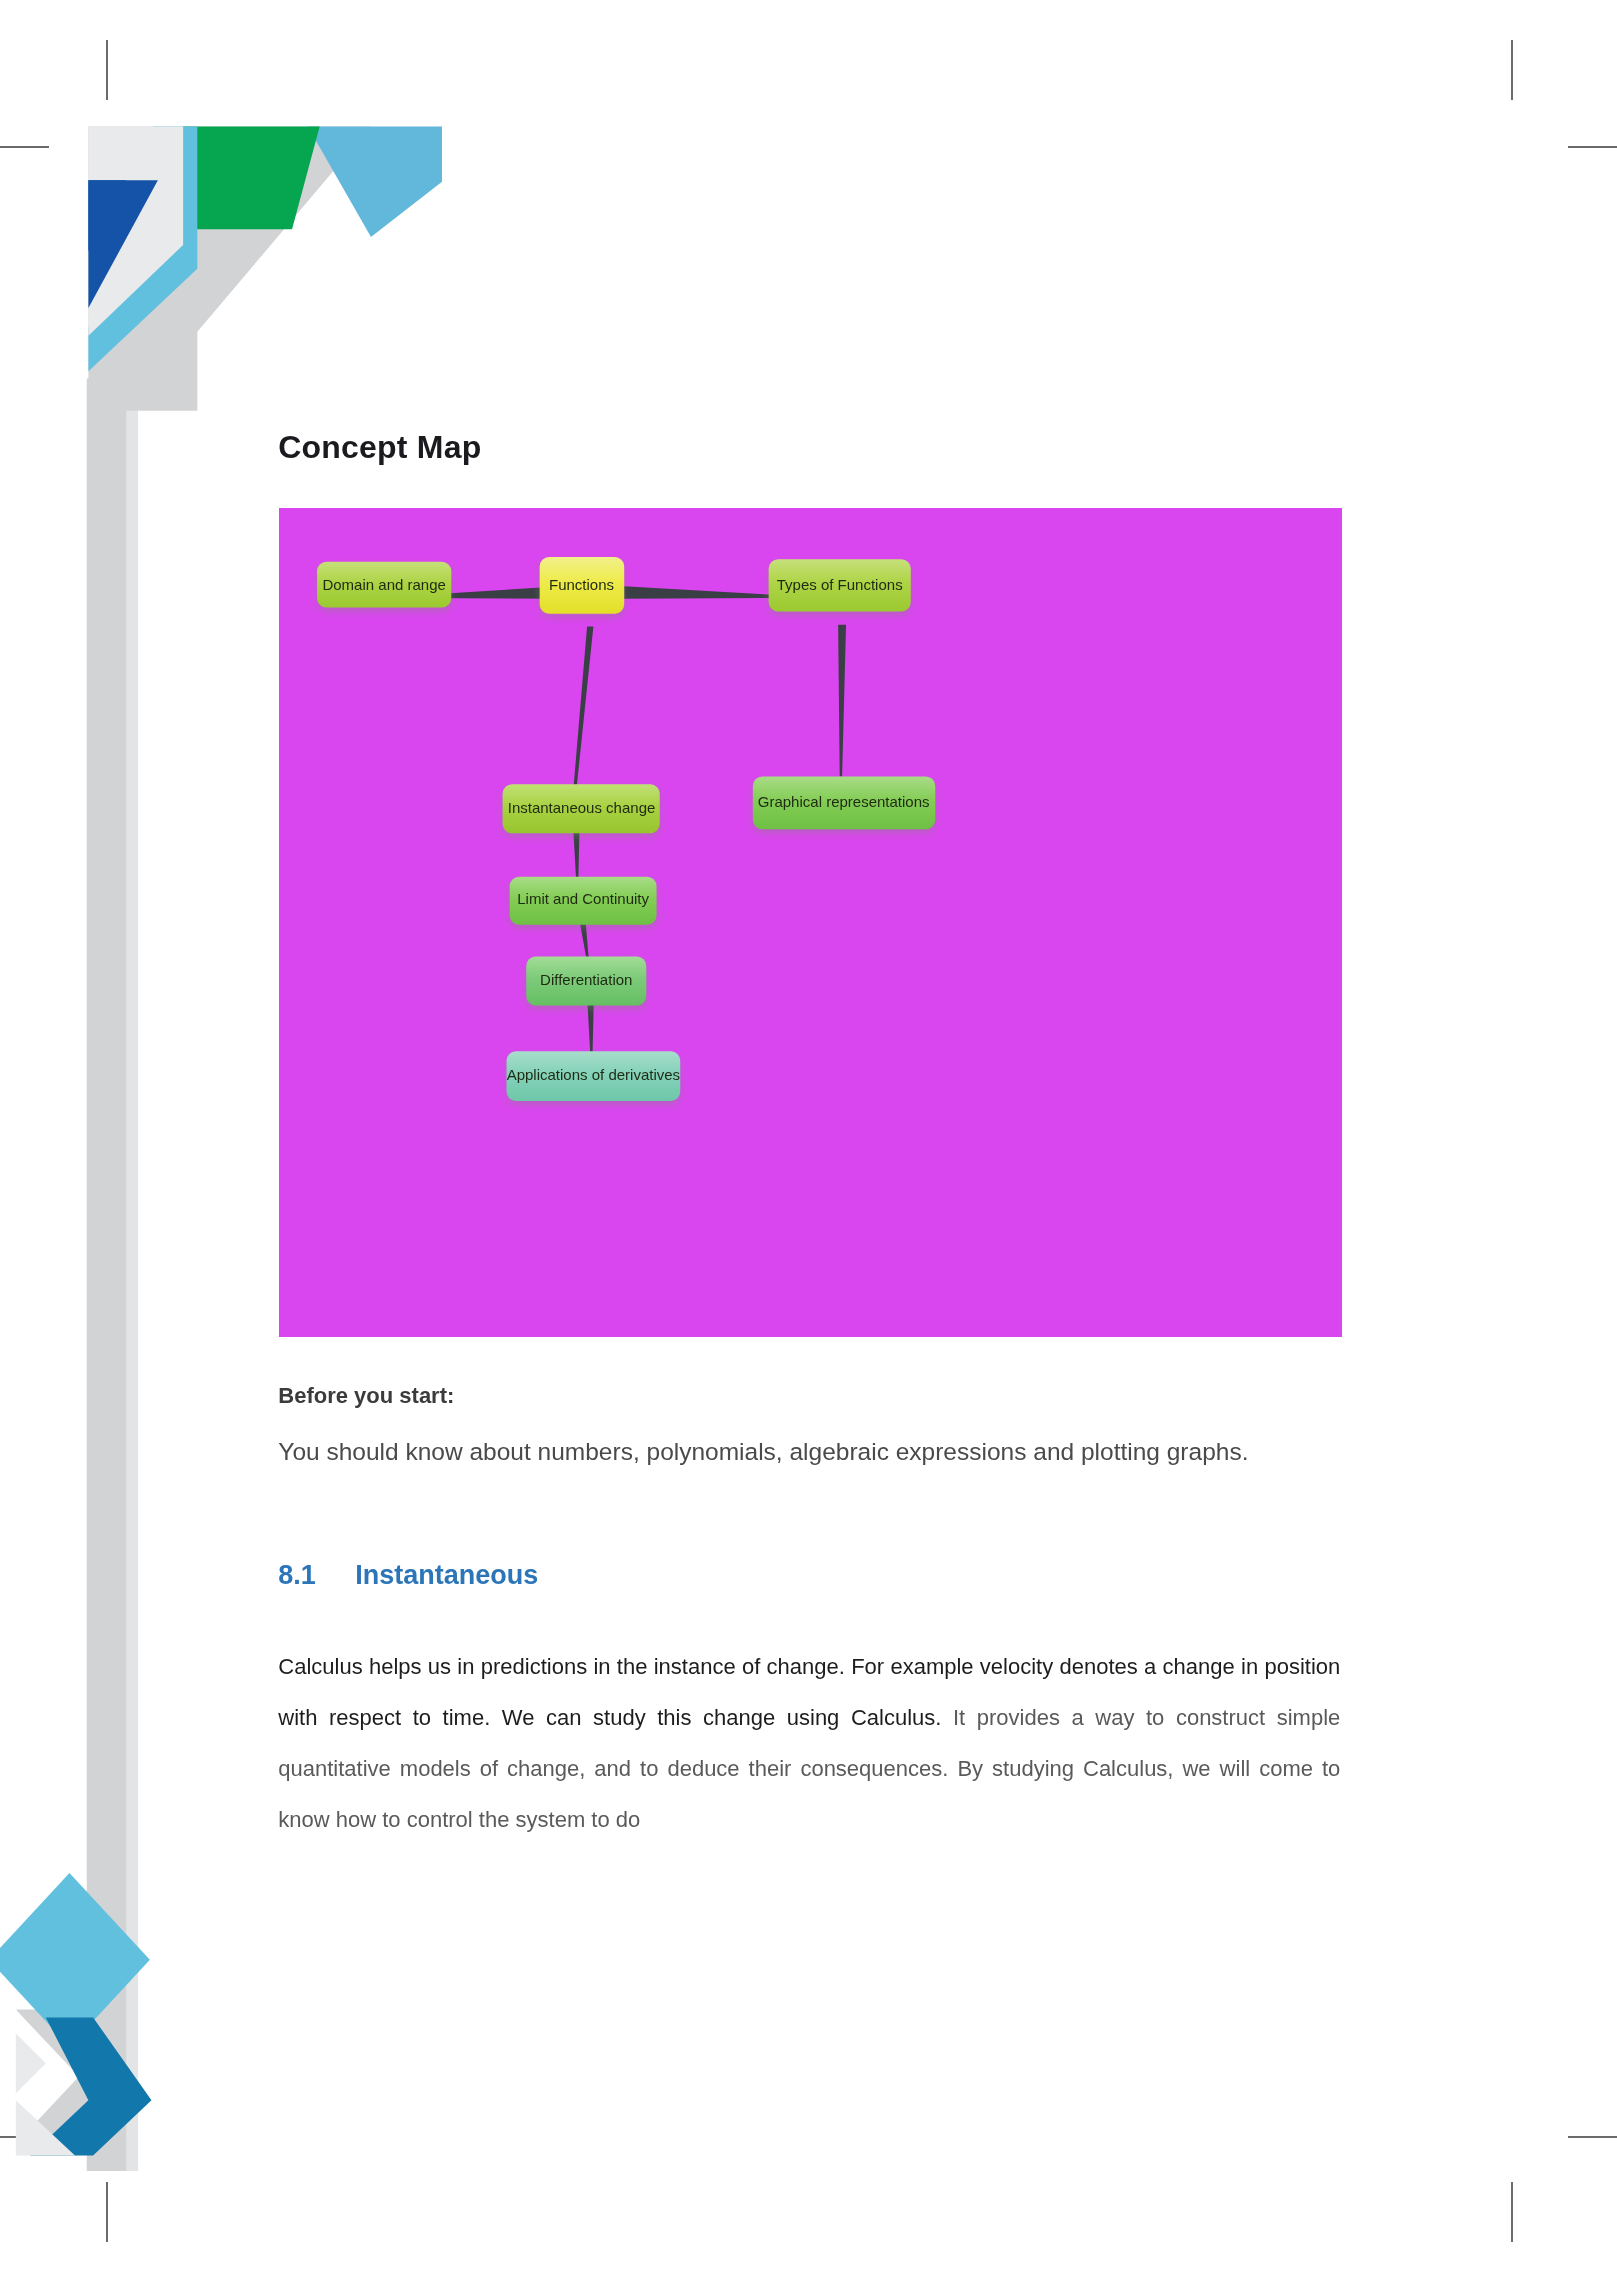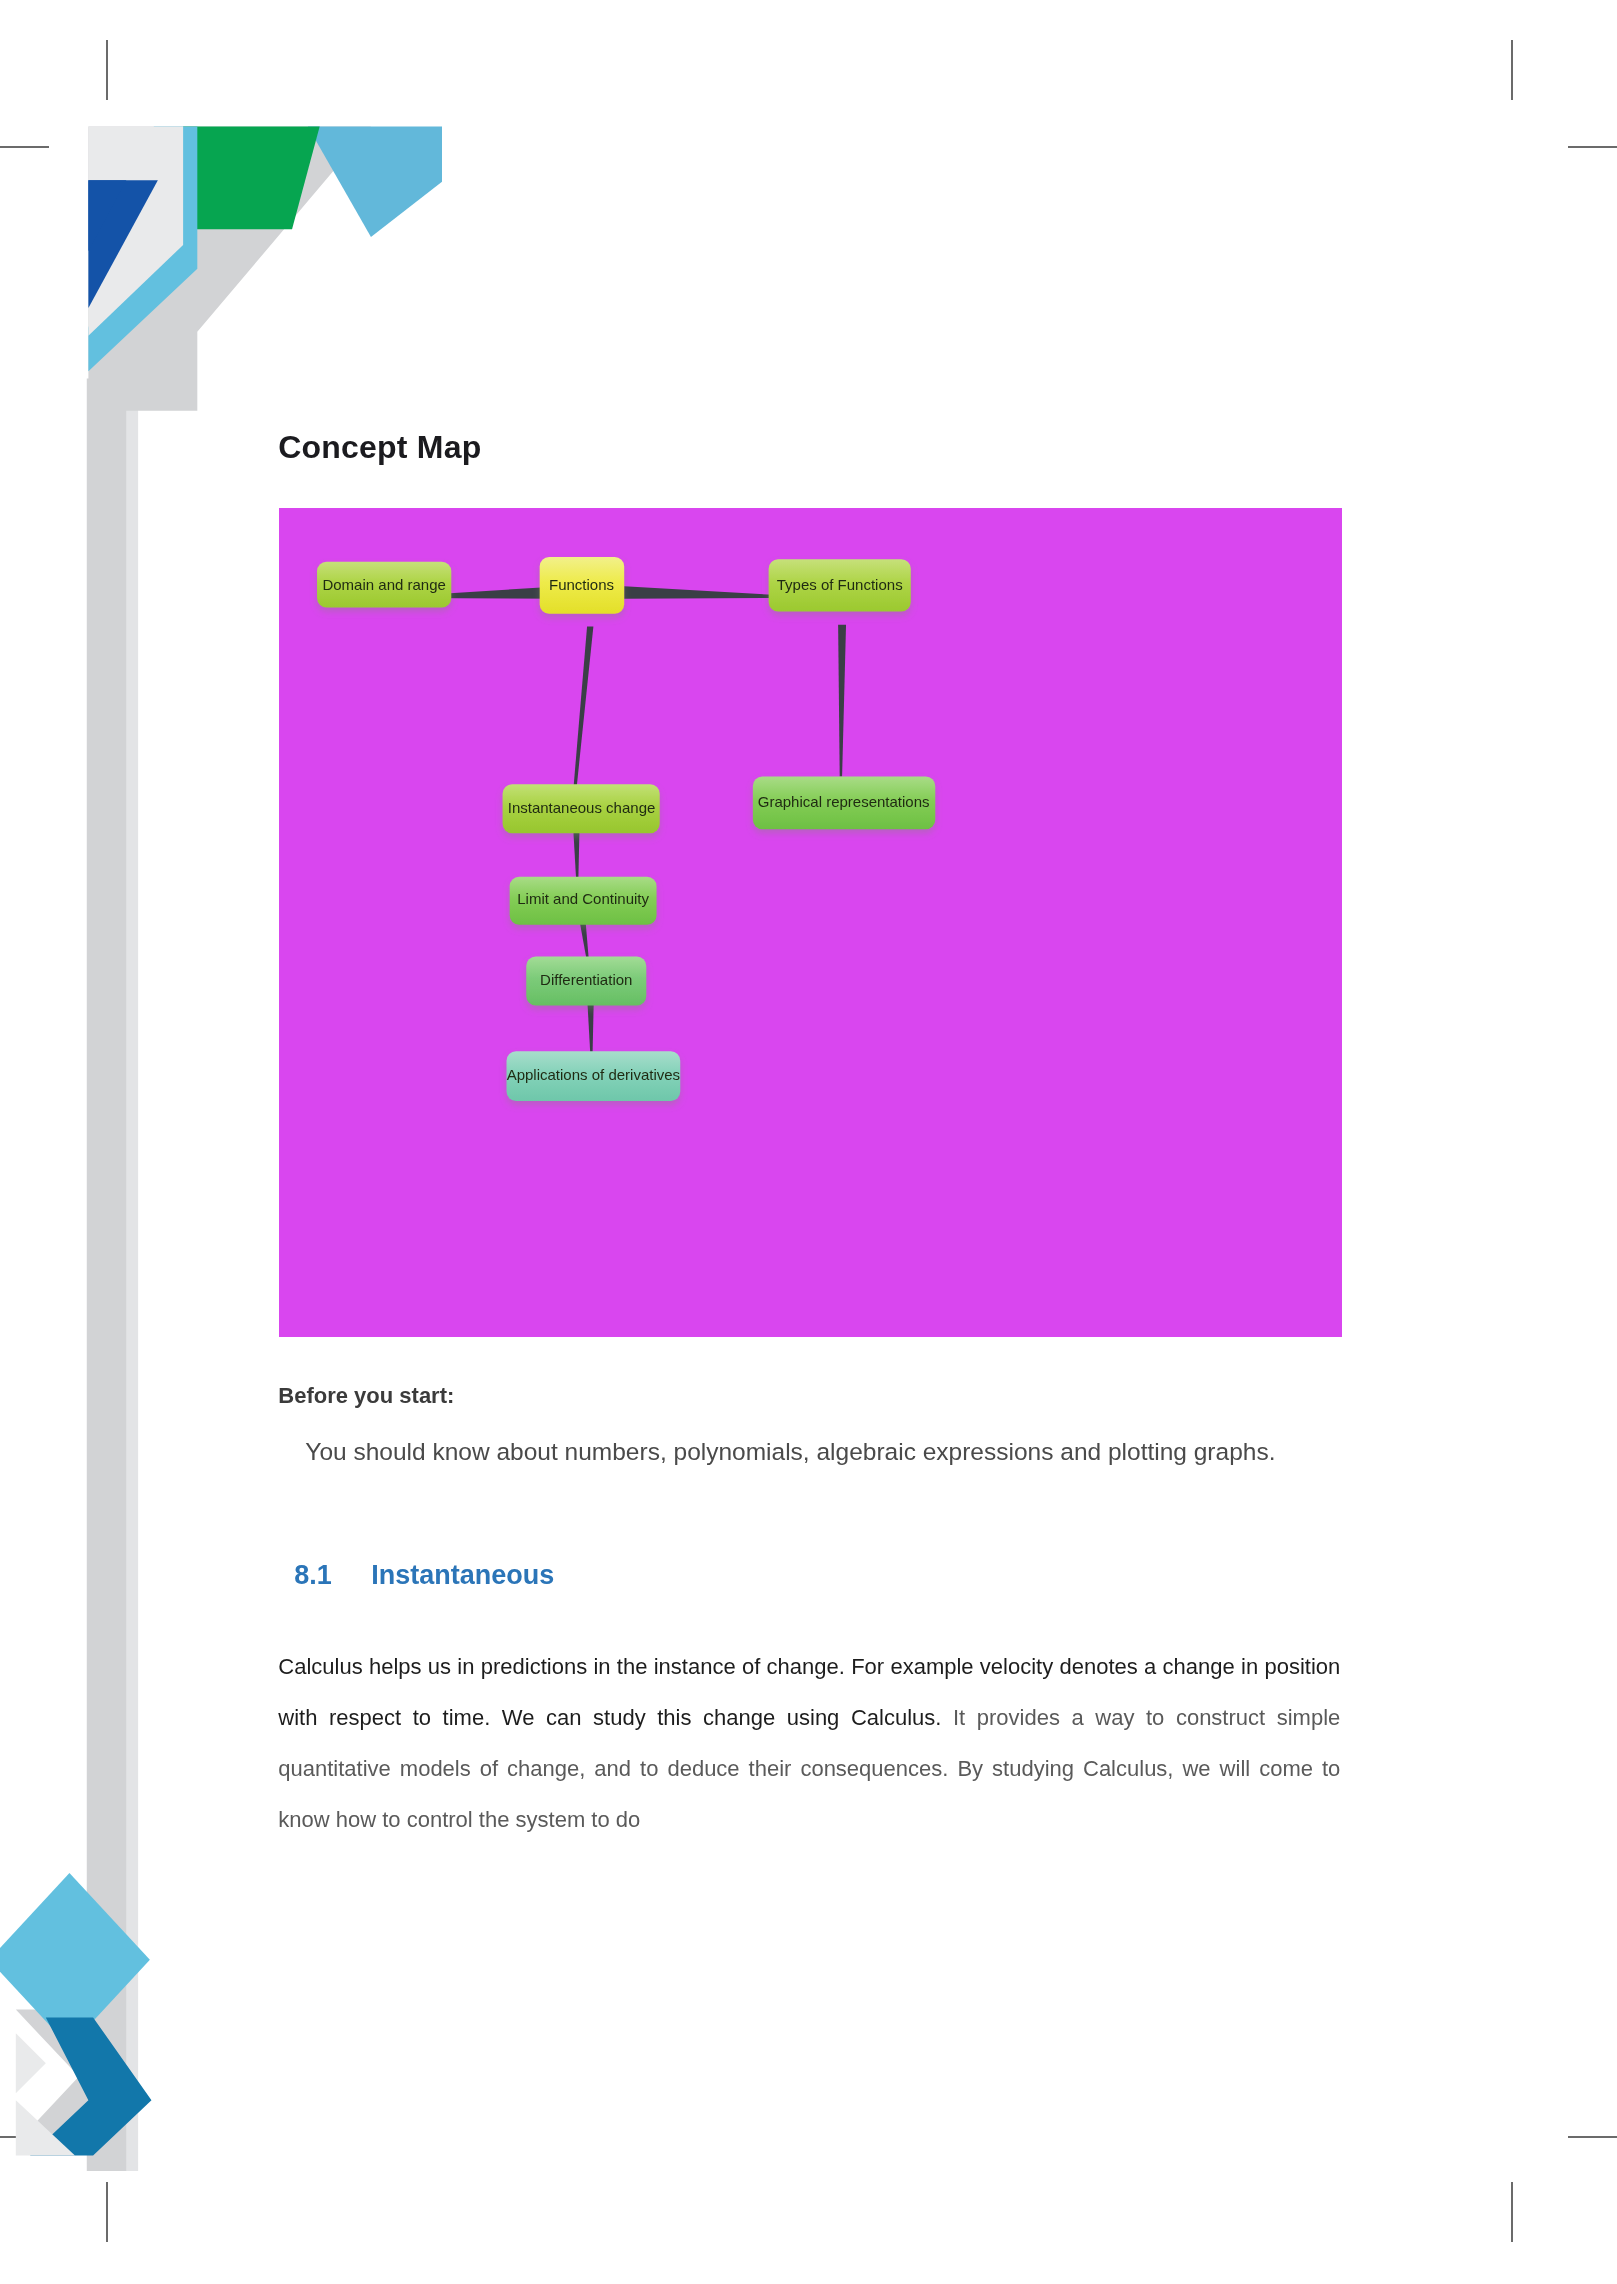--- a/index.html
+++ b/index.html
@@ -50,27 +50,27 @@
   }
 
   
   .before-head{
     position:absolute;left:21.3px;top:1383px;
     font-size:22px;font-weight:bold;color:#3b3b3b;
   }
   .before-body{
     position:absolute;left:21.3px;top:1426px;width:1062px;
     font-size:24.5px;color:#4a4a4a;line-height:51px;
-    text-align:justify;text-justify:inter-word;margin-left:27px;
+    text-align:justify;text-justify:inter-word;
   }
   #sec-heading{
     position:absolute;left:21.3px;top:1560px;
     font-size:27px;font-weight:bold;color:#2b75b8;
   }
-  #sec-heading .num{display:inline-block;width:77px;margin-left:16px;}
+  #sec-heading .num{display:inline-block;width:77px;}
   #intro-para{
     position:absolute;left:21.3px;top:1619px;width:1062px;
     font-size:22px;line-height:51px;
     text-align:justify;text-justify:inter-word;
     color:#5a5a5a;
   }
   #intro-para .strong{color:#1d1d1d;}
 
   #page-number{
     position:absolute;left:0;top:2031px;width:1106px;

